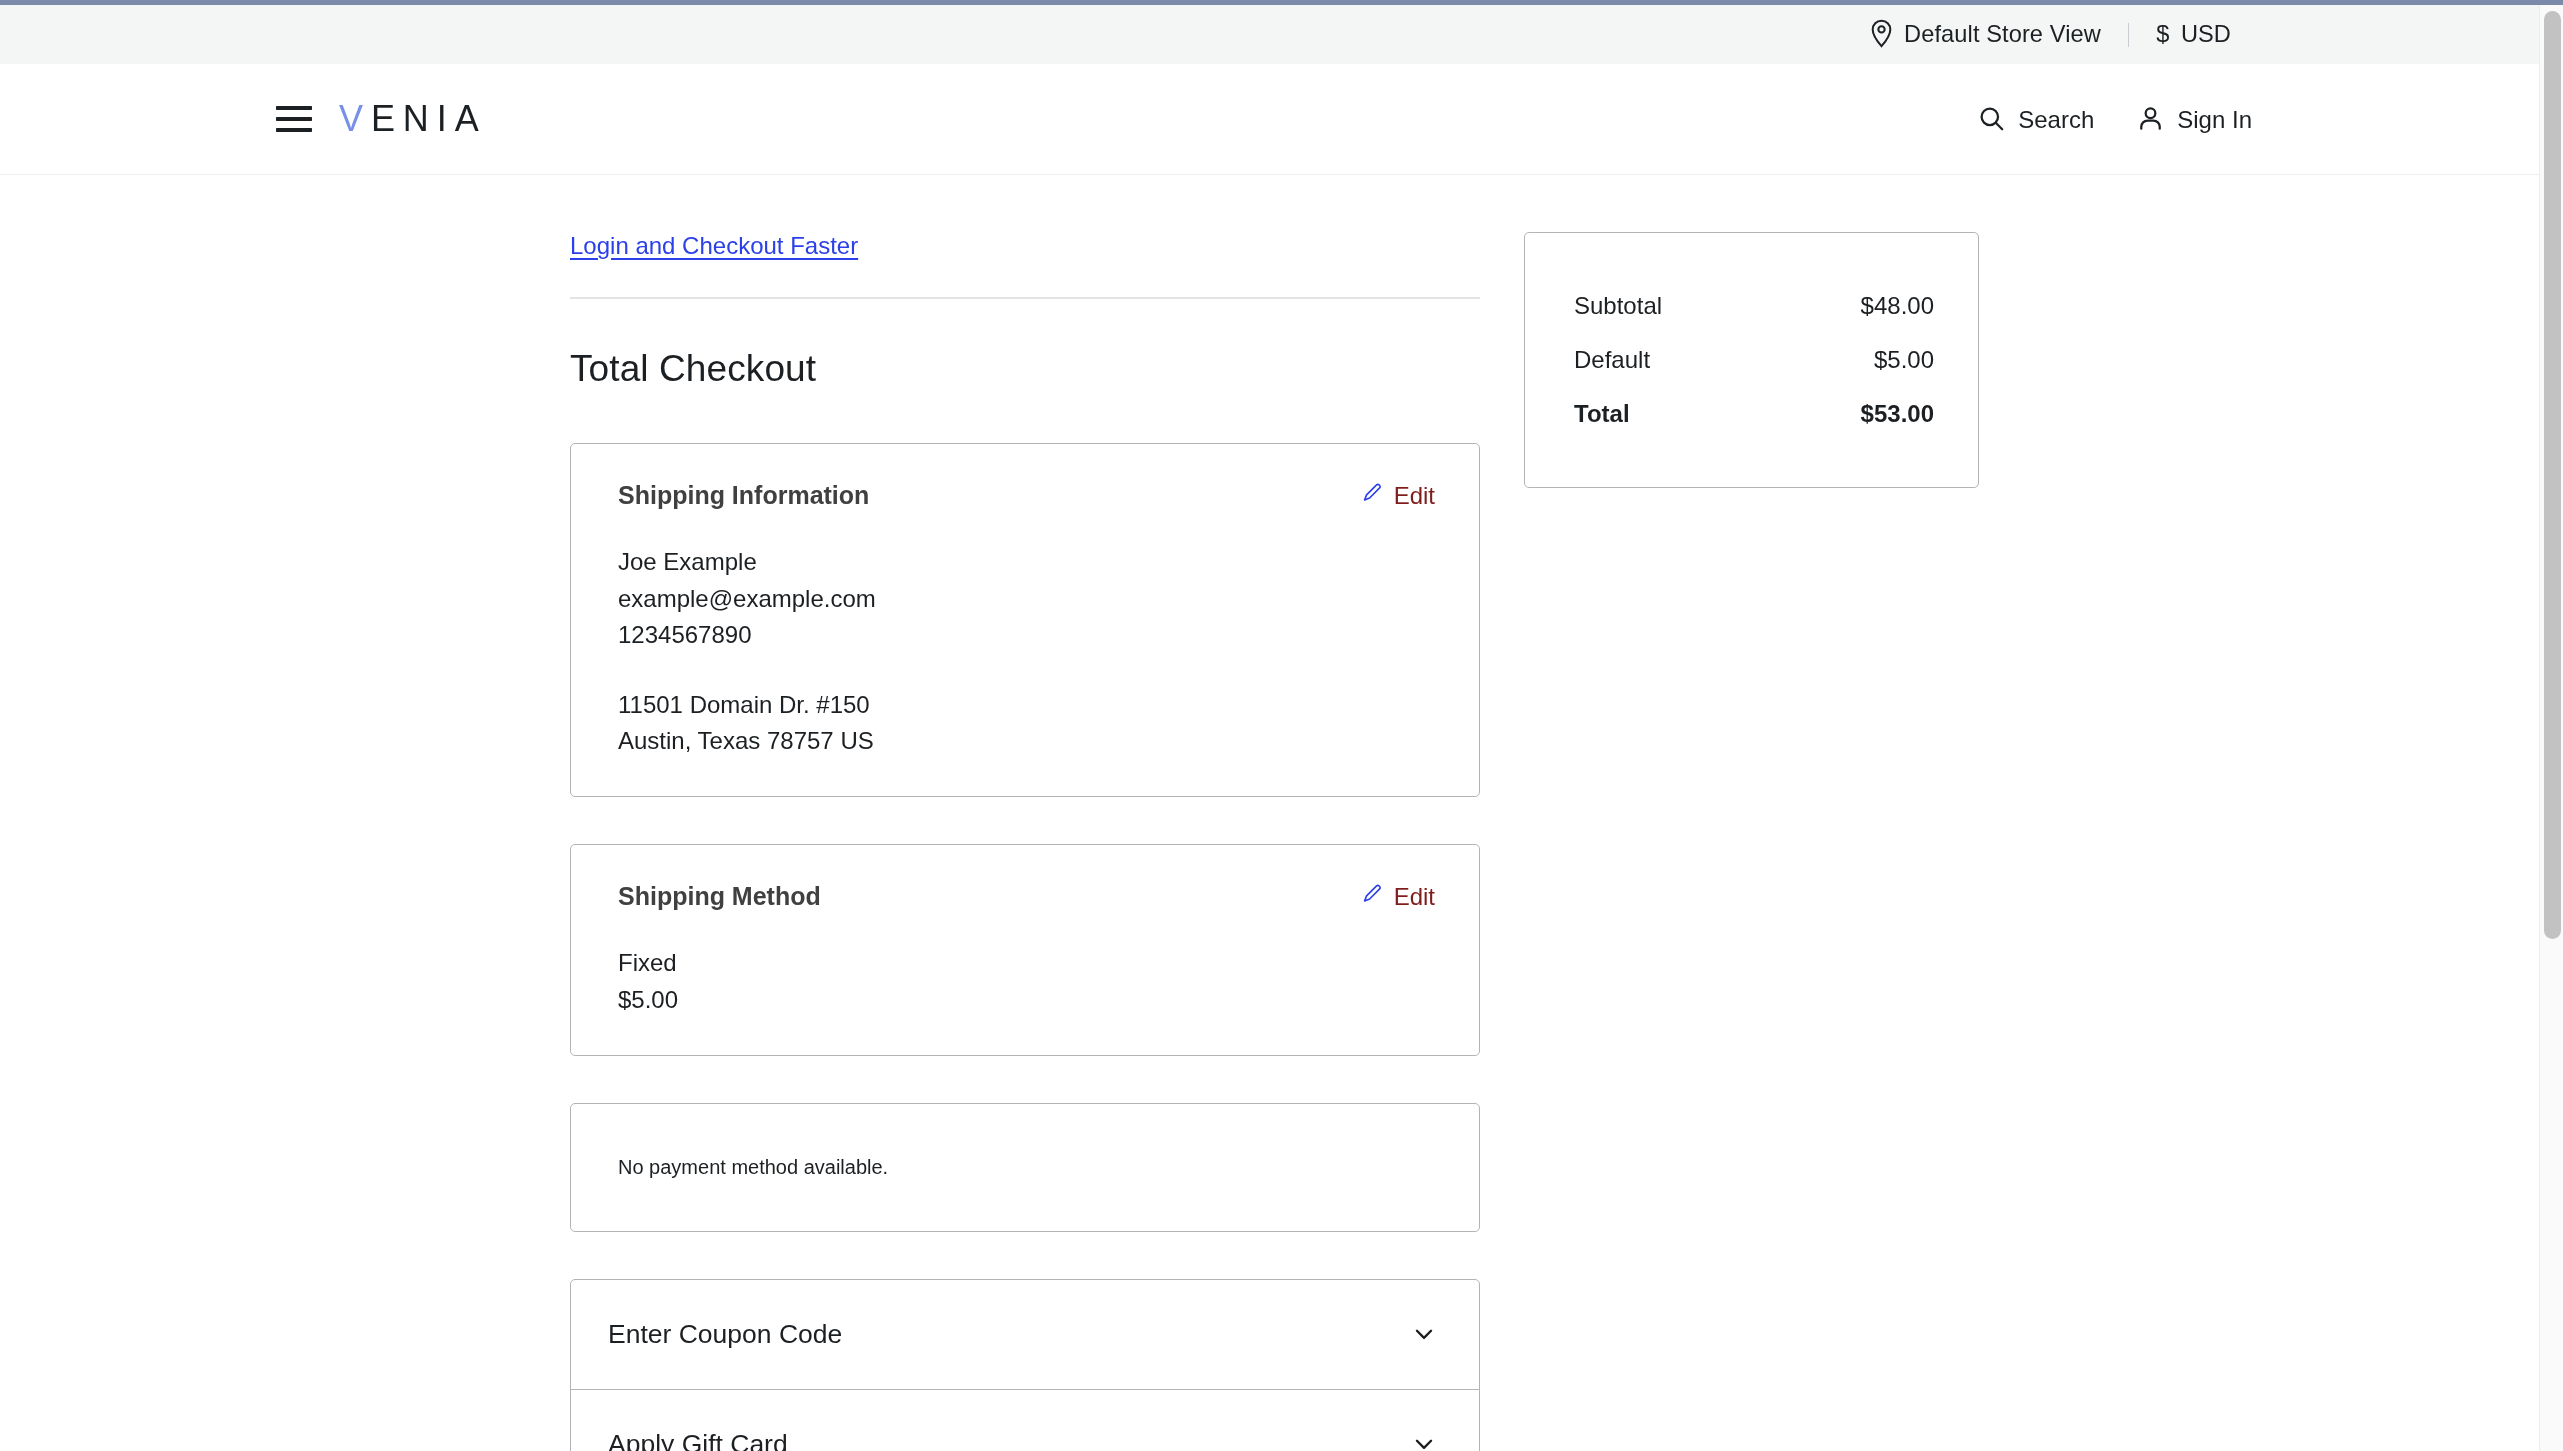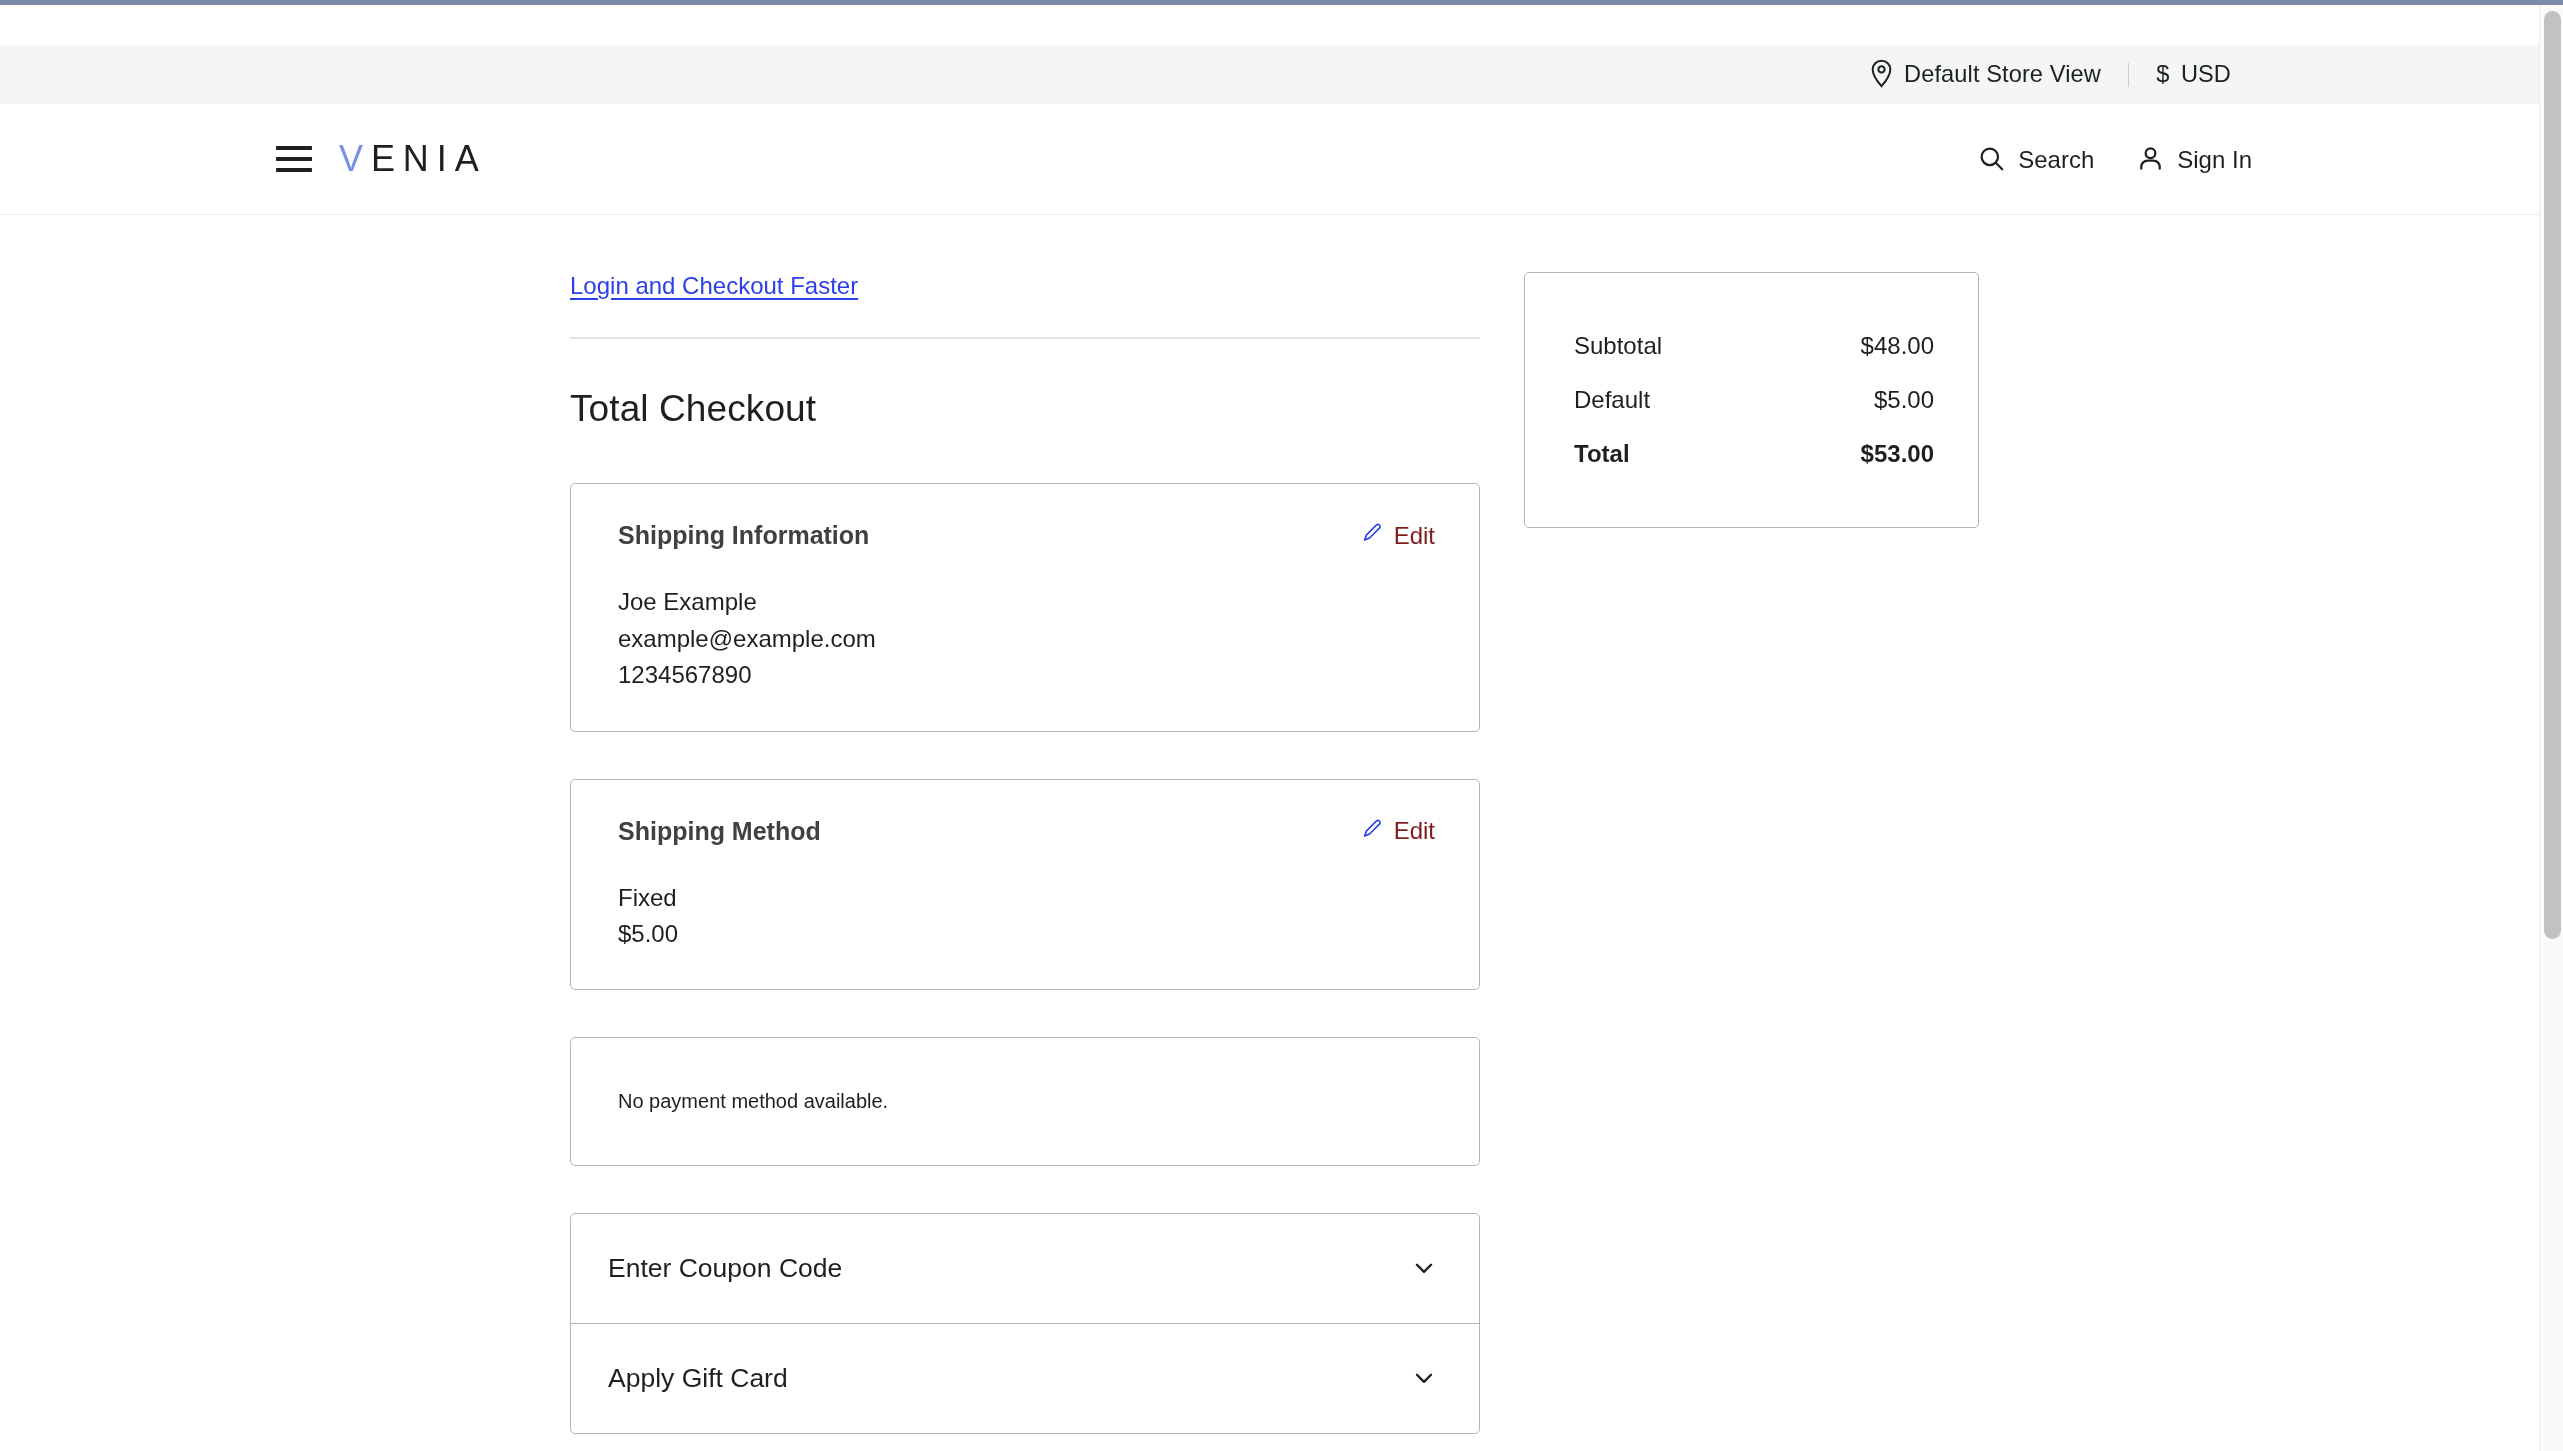--- a/index.html
+++ b/index.html
@@ -39,21 +39,20 @@
   
   .topbar {
     height: 59px;
     width: 2539px;
     background: #f4f5f5;
     display: flex;
     align-items: center;
     justify-content: flex-end;
     padding-right: 308px;
     gap: 0;
-    margin-top: 40px;
   }
   .topbar-group {
     display: flex;
     align-items: center;
     gap: 11.5px;
   }
   .topbar-label {
     font-size: 23.6px;
     color: #1c2023;
     letter-spacing: 0.1px;
@@ -354,20 +353,24 @@
                 </svg>
               </span>
               <span>Edit</span>
             </div>
           </div>
           <div class="card-block">
             <div class="card-line">Joe Example</div>
             <div class="card-line">example@example.com</div>
             <div class="card-line">1234567890</div>
           </div>
+          <div class="card-block spaced">
+            <div class="card-line">11501 Domain Dr. #150</div>
+            <div class="card-line">Austin, Texas 78757 US</div>
+          </div>
         </div>
 
         
         <div class="card">
           <div class="card-head">
             <div class="card-title">Shipping Method</div>
             <div class="edit-btn">
               <span>
                 <svg width="21.5" height="21.5" viewBox="0 0 24 24" fill="none" xmlns="http://www.w3.org/2000/svg">
                   <path d="M4 20l2.2-5.6L17.4 3.2a1.9 1.9 0 012.7 0l.7.7a1.9 1.9 0 010 2.7L9.6 17.8 4 20z" stroke="#2b40e8" stroke-width="1.8" stroke-linejoin="round" fill="none"></path>

